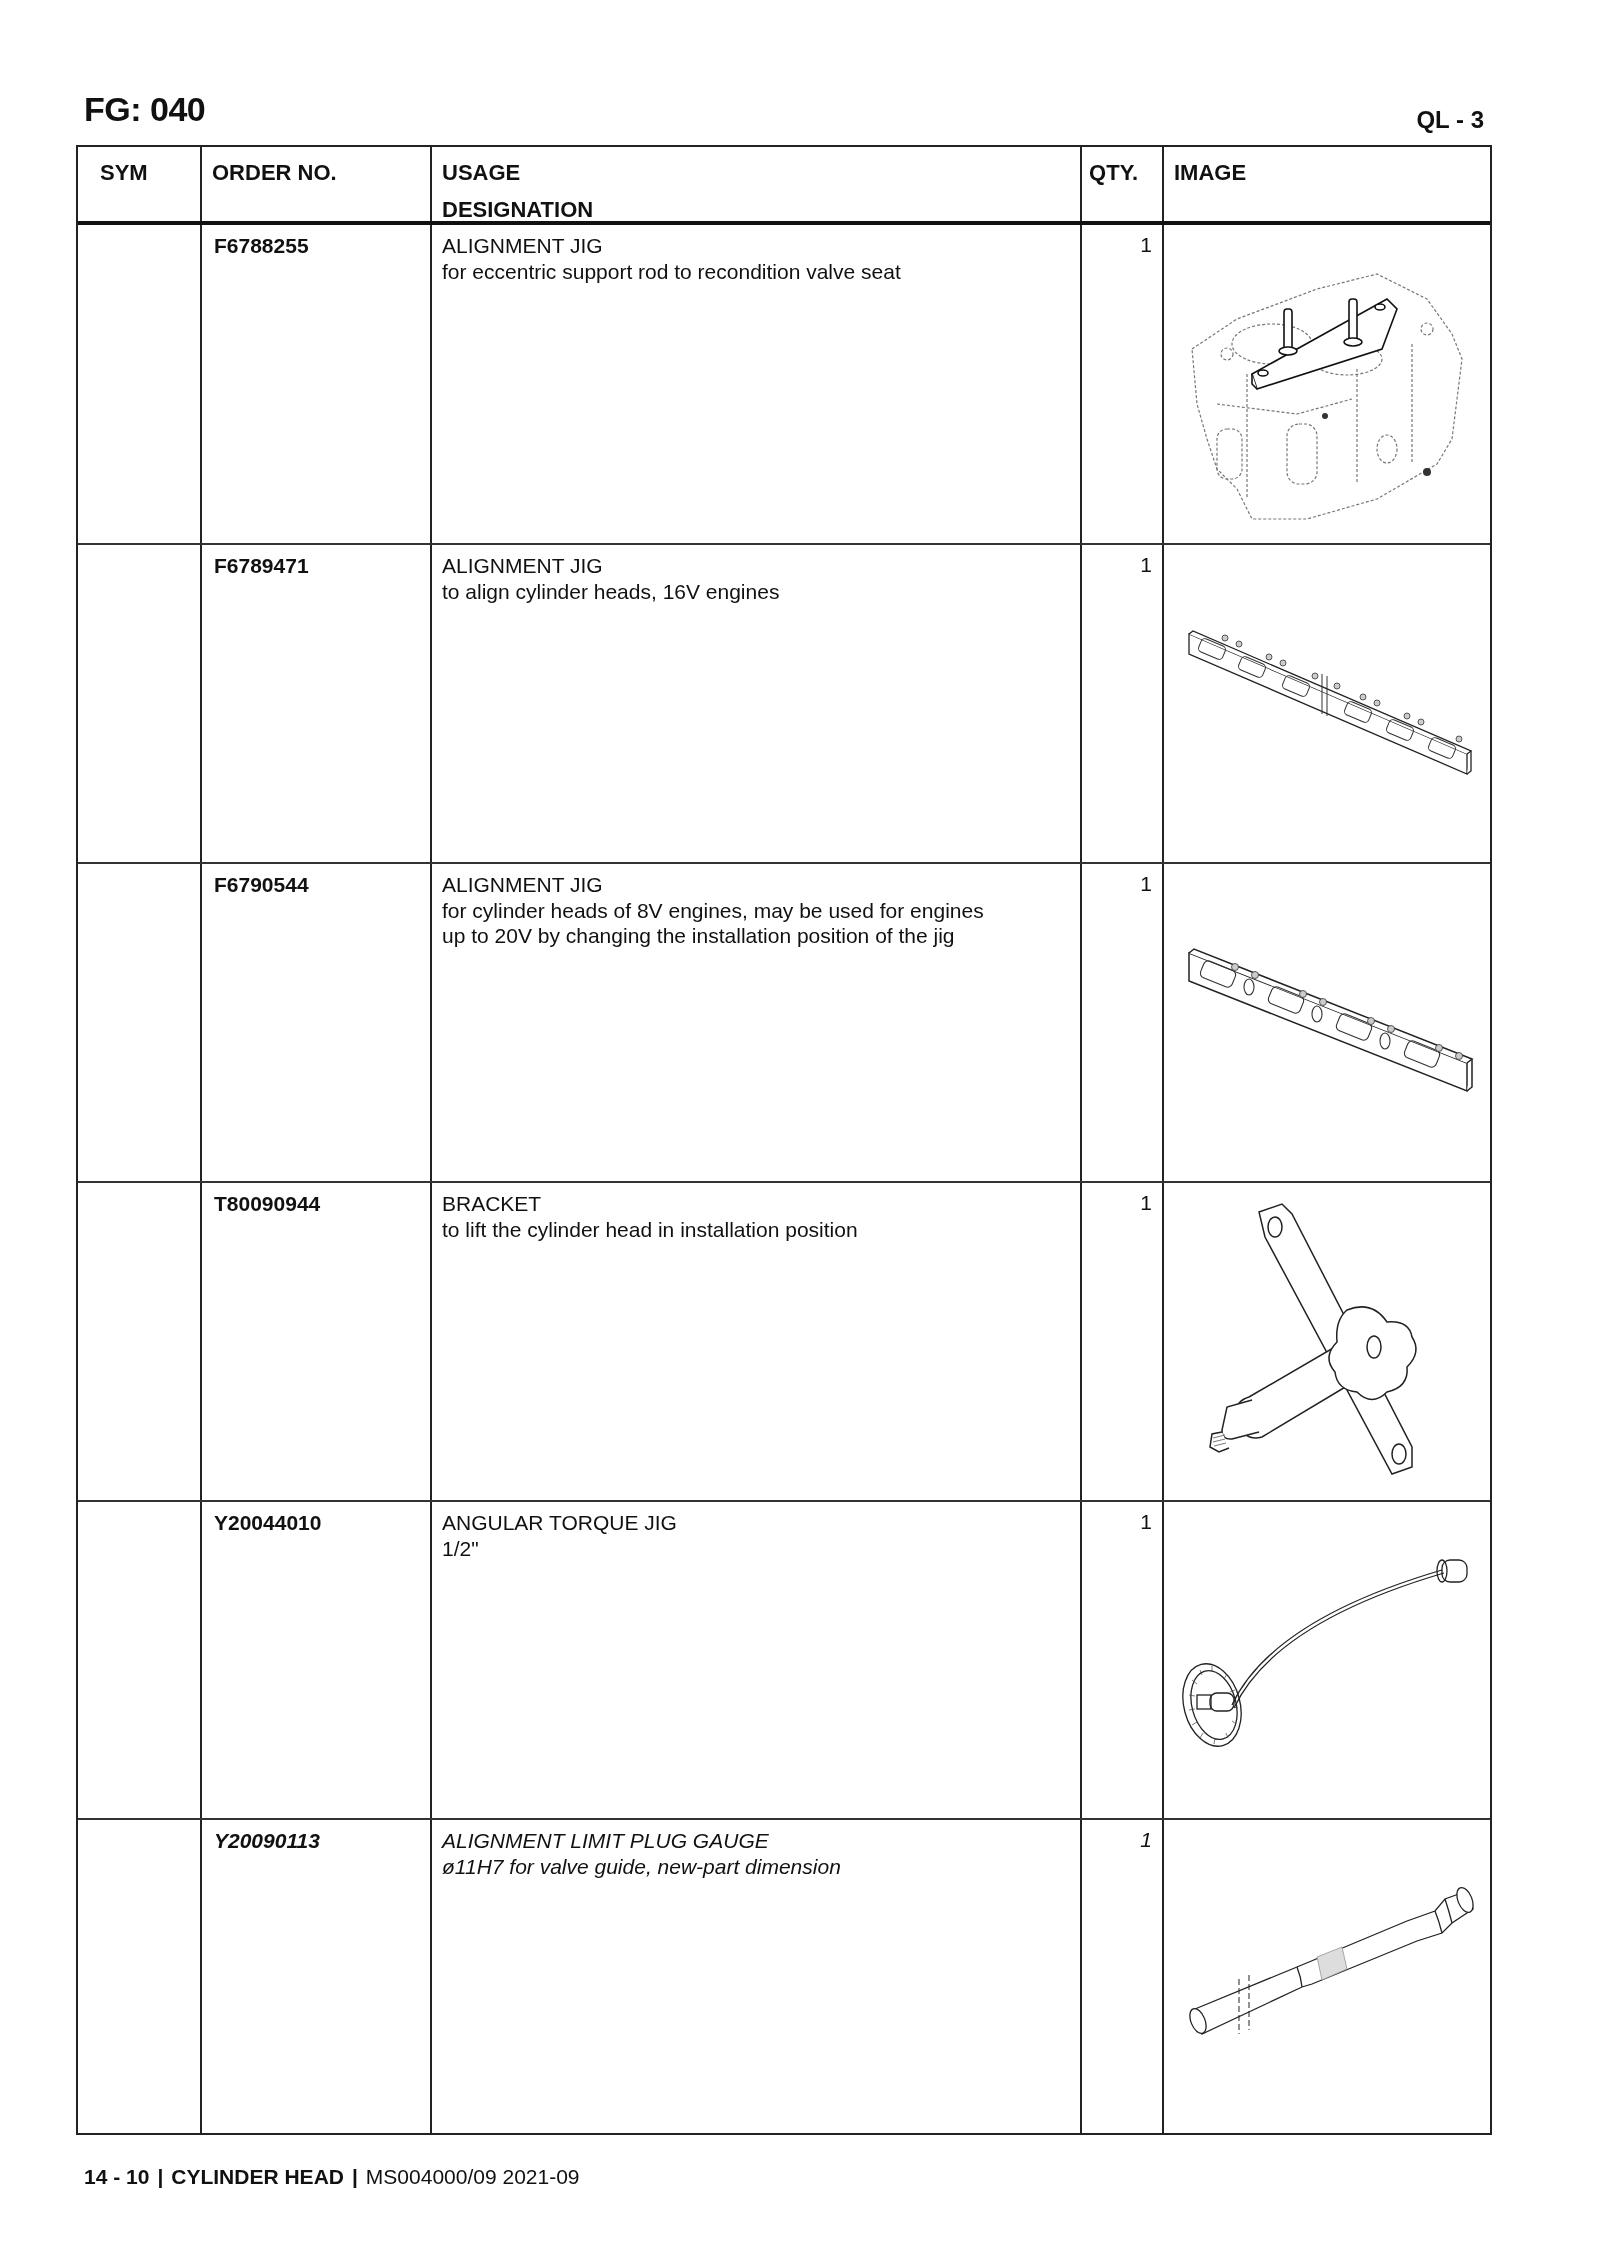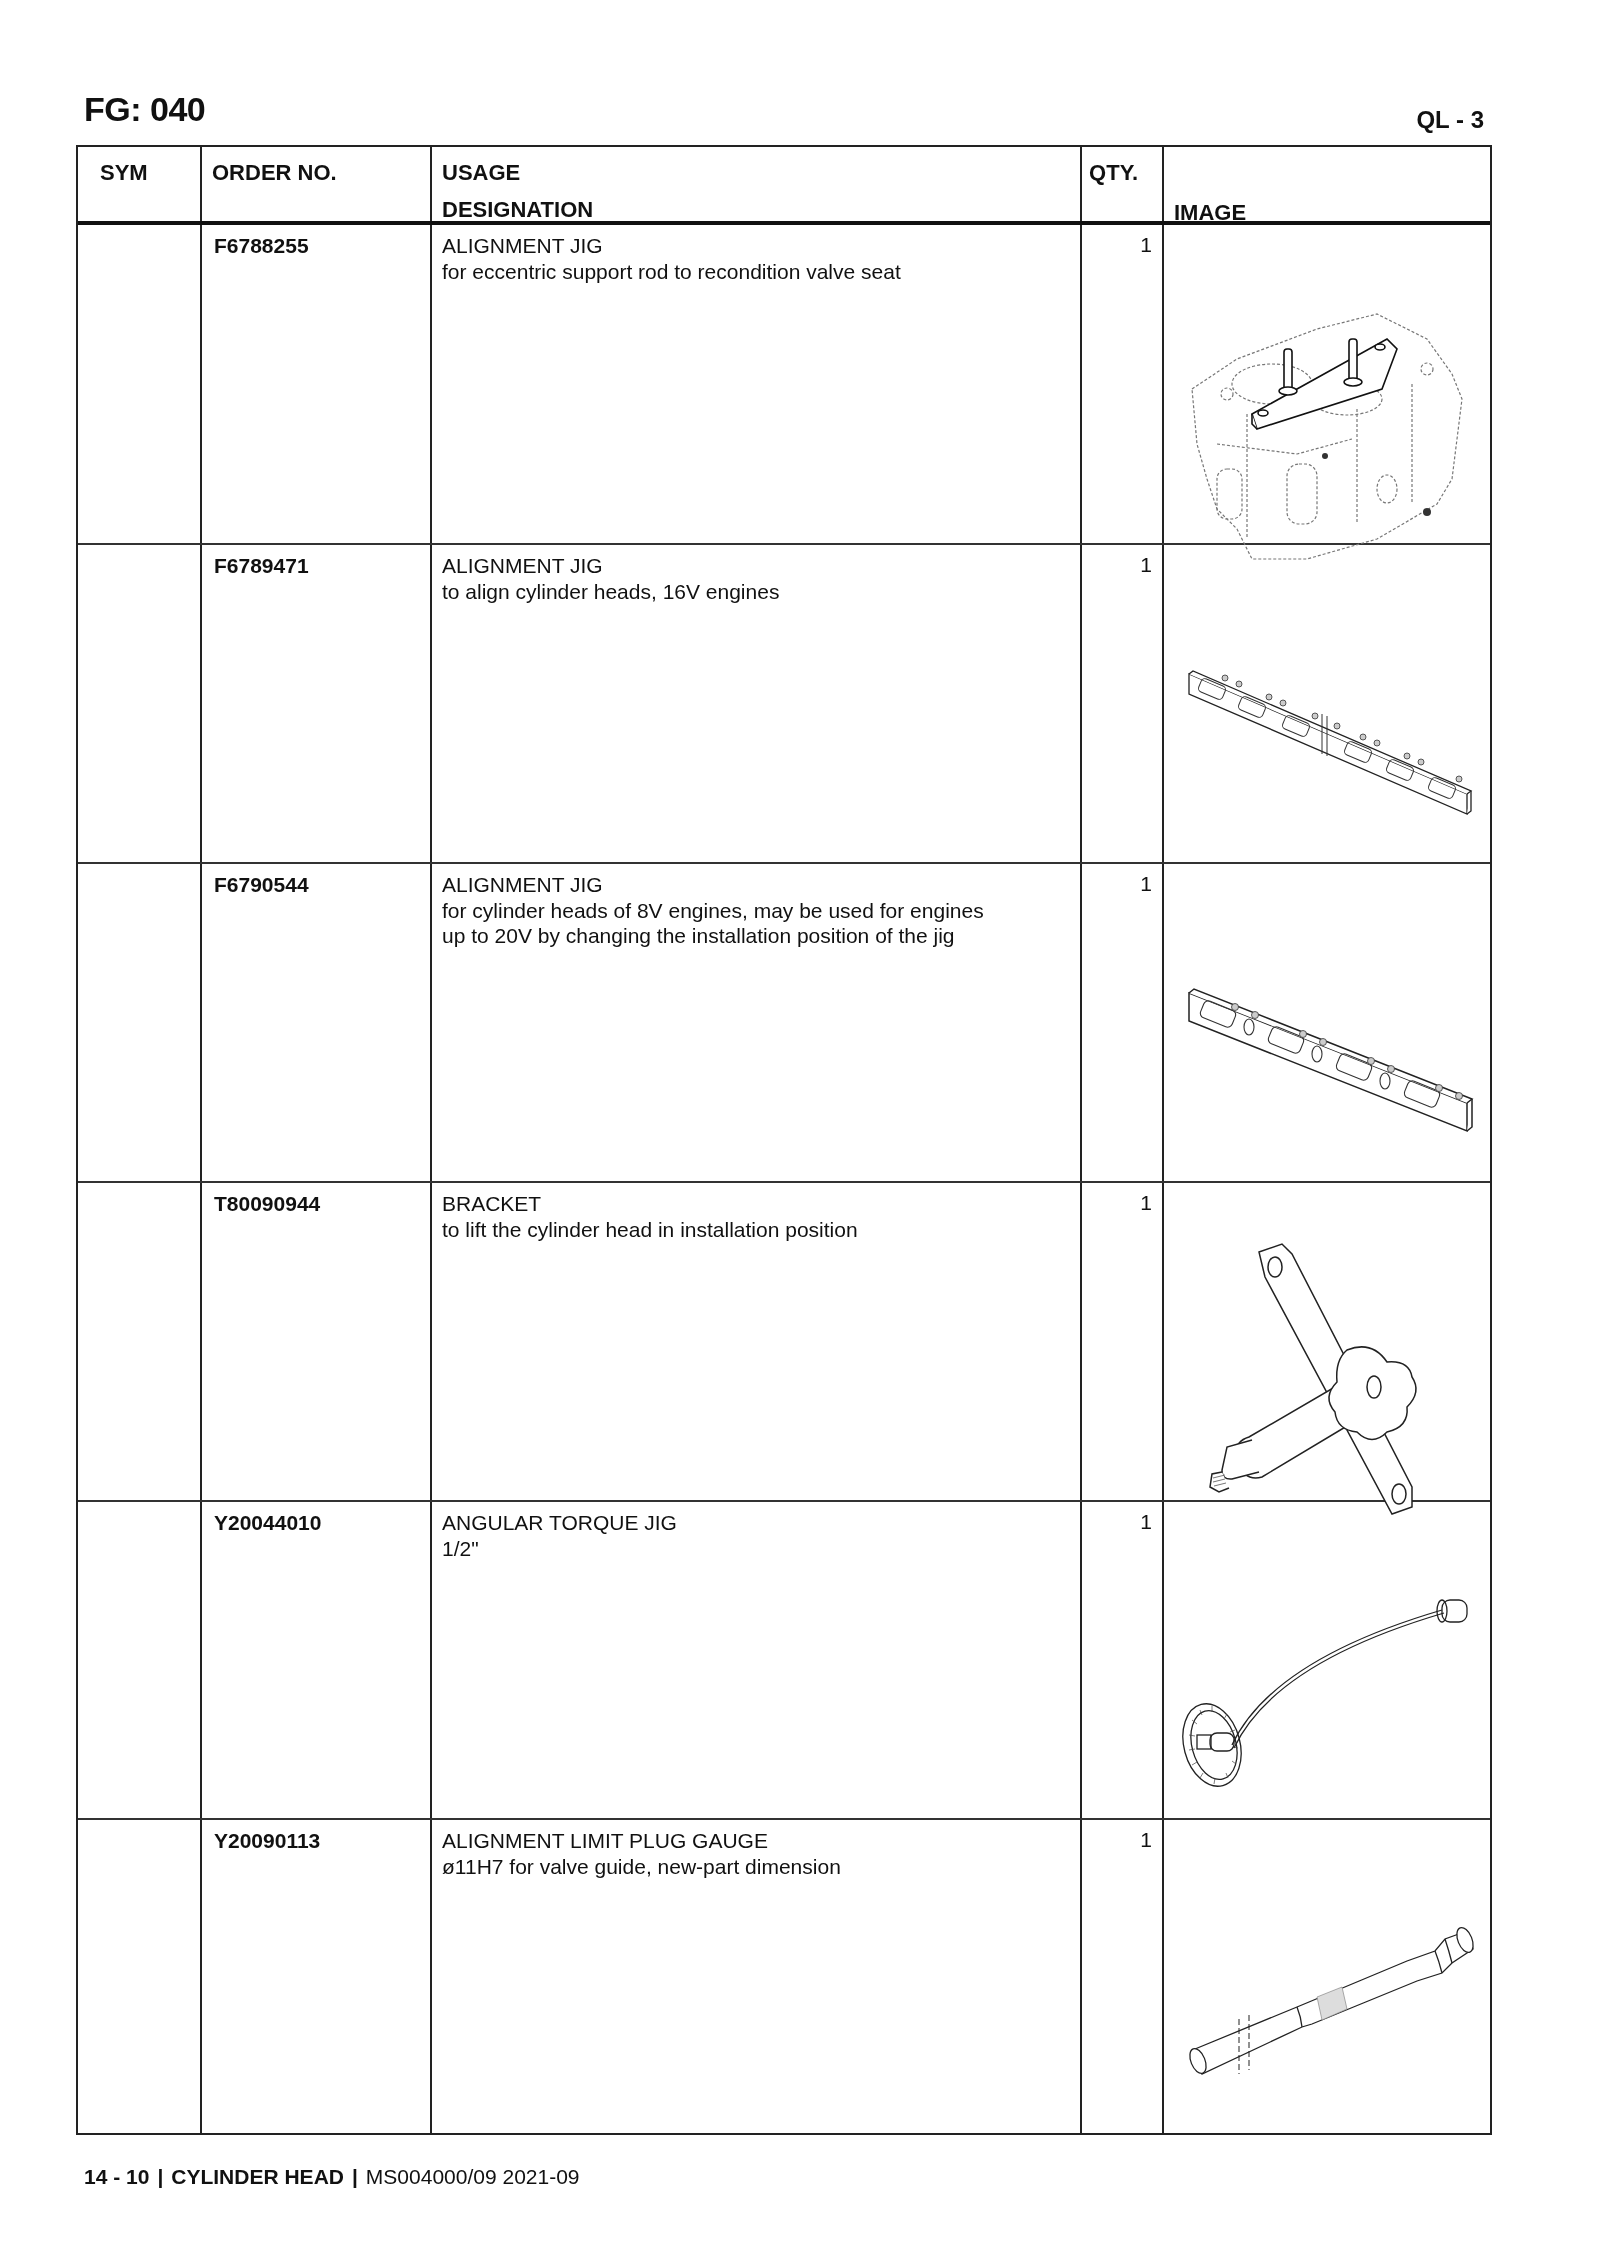--- a/index.html
+++ b/index.html
@@ -14,27 +14,27 @@
       border: 2px solid #222; }
 
     .thead { position: absolute; left: 0; top: 0; width: 100%; height: 78px; border-bottom: 4px solid #111; }
     .th { position: absolute; top: 0; height: 100%; font-size: 22px; font-weight: bold; padding: 7px 0 0 10px; line-height: 37px; }
     .th.qty { text-align: right; padding-right: 26px; padding-left: 0; }
 
     .col-sym   { left: 12px;     width: 140px; }
     .col-order { left: 124px; width: 198px; }
     .col-desig { left: 354px; width: 650px; }
     .col-qty   { left: 1004px; width: 82px; }
-    .col-img   { left: 1086px; width: 326px; margin-top: 40px; }
+    .col-img   { left: 1086px; width: 326px; }
 
     .vline { position: absolute; top: 0; bottom: 0; width: 2px; background: #222; }
 
     .tbody { position: absolute; left: 0; top: 78px; width: 100%; bottom: 0; }
     .row { position: absolute; left: 0; width: 100%; border-bottom: 2px solid #333; }
-    .row:last-child { border-bottom: none; }
+    .row:last-child { border-bottom: none; font-style: italic; }
     .cell { position: absolute; top: 0; height: 100%; }
     .order-no { font-size: 21px; font-weight: bold; padding: 9px 0 0 12px; }
     .designation { font-size: 21px; padding: 8px 8px 0 10px; }
     .designation .name { display: block; line-height: 26px; }
     .designation .usage { display: block; line-height: 25px; white-space: pre-line; }
     .qty-val { font-size: 21px; text-align: right; padding: 8px 12px 0 0; }
     .img-cell { display: flex; align-items: center; justify-content: center; }
     .img-cell svg { display: block; }
 
     .footer { position: absolute; left: 84px; top: 2165px; font-size: 21px; white-space: nowrap; }

